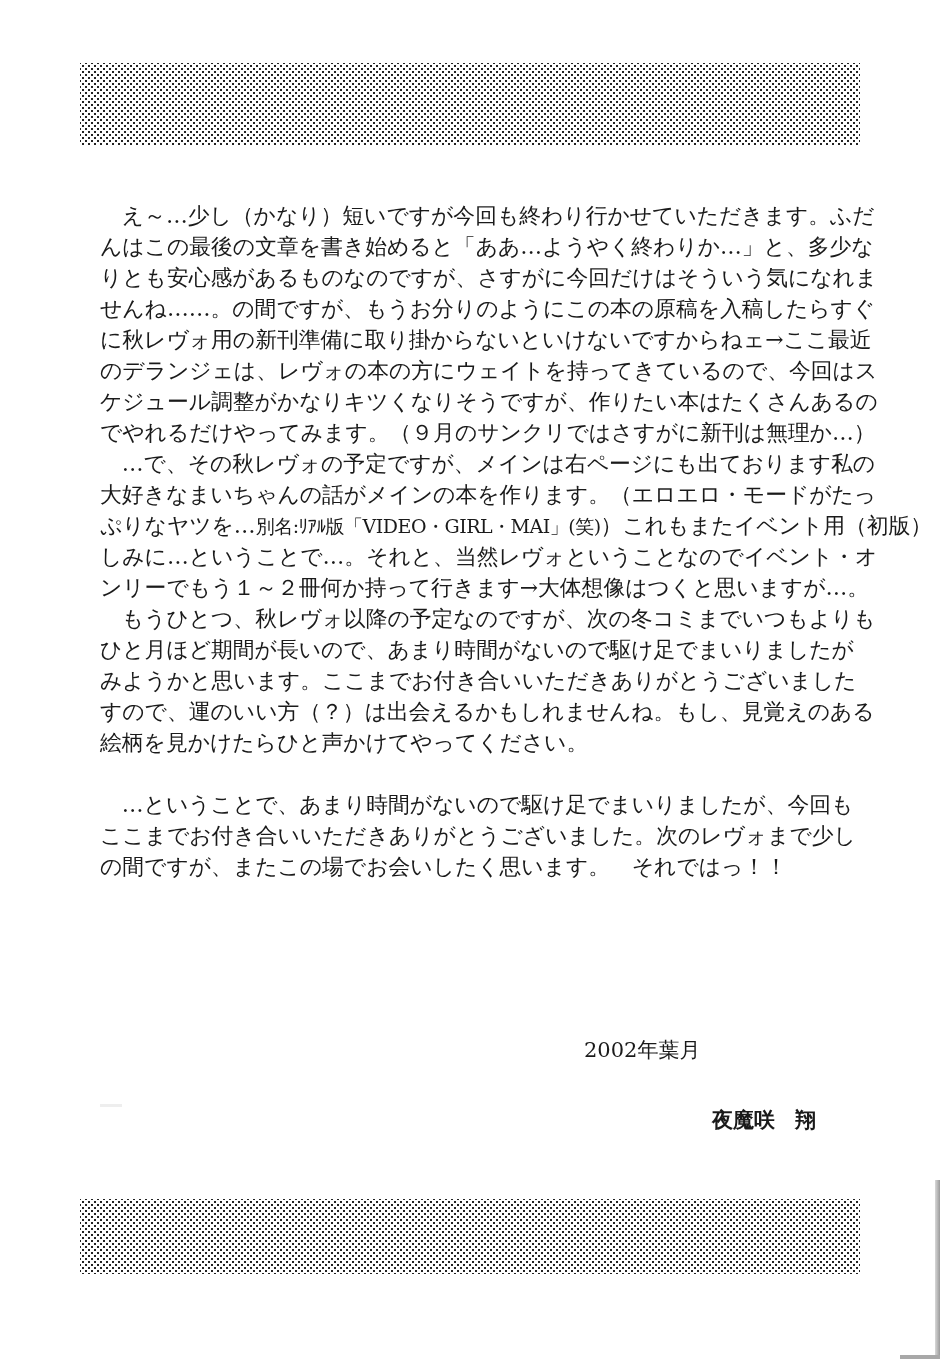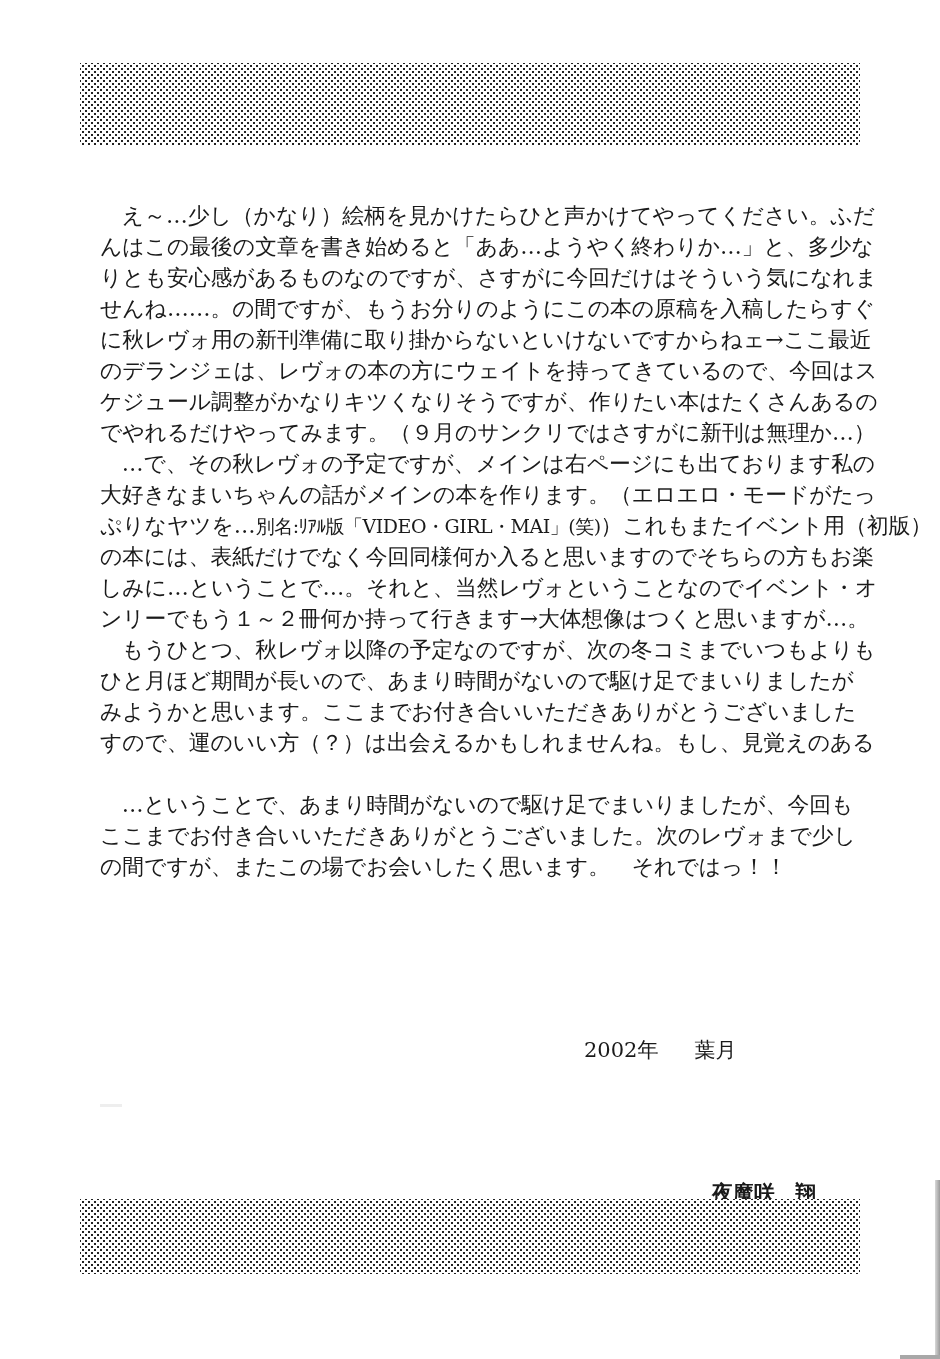--- a/index.html
+++ b/index.html
@@ -34,63 +34,63 @@
     font-size: 21.8px; line-height: 31px; letter-spacing: 0px;
   }
   .line { display: block; white-space: nowrap; height: 31px; }
   .gap { display: block; height: 31px; }
   .small-inline { font-size: 19px; letter-spacing: -0.5px; }
 
   .date {
     position: absolute; left: 584px; top: 1036px;
     font-size: 21px; white-space: nowrap;
   }
-  .date .month { margin-left: 36px; }
+  .date .month { }
   .author {
-    position: absolute; left: 712px; top: 1179px;
+    position: absolute; left: 712px; top: 1106px;
     font-size: 21px; white-space: nowrap; font-weight: bold;
   }
   .author .given { margin-left: 20px; }
   .smudge {
     position: absolute; left: 100px; top: 1104px; width: 22px; height: 3px;
     background: #eeeeee;
   }
 </style>
 </head>
 <body>
 
 <div class="edge-shadow"></div>
 <div class="edge-shadow-bottom"></div>
 
 <div class="halftone band-top"></div>
 
 <div class="body-text">
   <div>
-    <span class="line">　え～…少し（かなり）絵柄を見かけたらひと声かけてやってください。ふだ</span>
+    <span class="line">　え～…少し（かなり）短いですが今回も終わり行かせていただきます。ふだ</span>
     <span class="line">んはこの最後の文章を書き始めると「ああ…ようやく終わりか…」と、多少な</span>
     <span class="line">りとも安心感があるものなのですが、さすがに今回だけはそういう気になれま</span>
     <span class="line">せんね……。の間ですが、もうお分りのようにこの本の原稿を入稿したらすぐ</span>
     <span class="line">に秋レヴォ用の新刊準備に取り掛からないといけないですからねェ→ここ最近</span>
     <span class="line">のデランジェは、レヴォの本の方にウェイトを持ってきているので、今回はス</span>
     <span class="line">ケジュール調整がかなりキツくなりそうですが、作りたい本はたくさんあるの</span>
     <span class="line">でやれるだけやってみます。（９月のサンクリではさすがに新刊は無理か…）</span>
   </div>
   <div>
     <span class="line">　…で、その秋レヴォの予定ですが、メインは右ページにも出ております私の</span>
     <span class="line">大好きなまいちゃんの話がメインの本を作ります。（エロエロ・モードがたっ</span>
     <span class="line"><span>ぷりなヤツを…</span><span class="small-inline">別名:ﾘｱﾙ版「VIDEO・GIRL・MAI」(笑)</span><span>）これもまたイベント用（初版）</span></span>
-    <span class="line">の本には、表紙だけでなく今回同様何か入ると思いますのでそちらの方もお楽</span>
     <span class="line">しみに…ということで…。それと、当然レヴォということなのでイベント・オ</span>
     <span class="line">ンリーでもう１～２冊何か持って行きます→大体想像はつくと思いますが…。</span>
   </div>
   <div>
     <span class="line">　もうひとつ、秋レヴォ以降の予定なのですが、次の冬コミまでいつもよりも</span>
     <span class="line">ひと月ほど期間が長いので、あまり時間がないので駆け足でまいりましたが</span>
     <span class="line">みようかと思います。ここまでお付き合いいただきありがとうございました</span>
     <span class="line">すので、運のいい方（？）は出会えるかもしれませんね。もし、見覚えのある</span>
+    <span class="line">絵柄を見かけたらひと声かけてやってください。</span>
   </div>
   <span class="gap"></span>
   <div>
     <span class="line">　…ということで、あまり時間がないので駆け足でまいりましたが、今回も</span>
     <span class="line">ここまでお付き合いいただきありがとうございました。次のレヴォまで少し</span>
     <span class="line">の間ですが、またこの場でお会いしたく思います。　それではっ！！</span>
   </div>
 </div>
 
 <div class="date">

